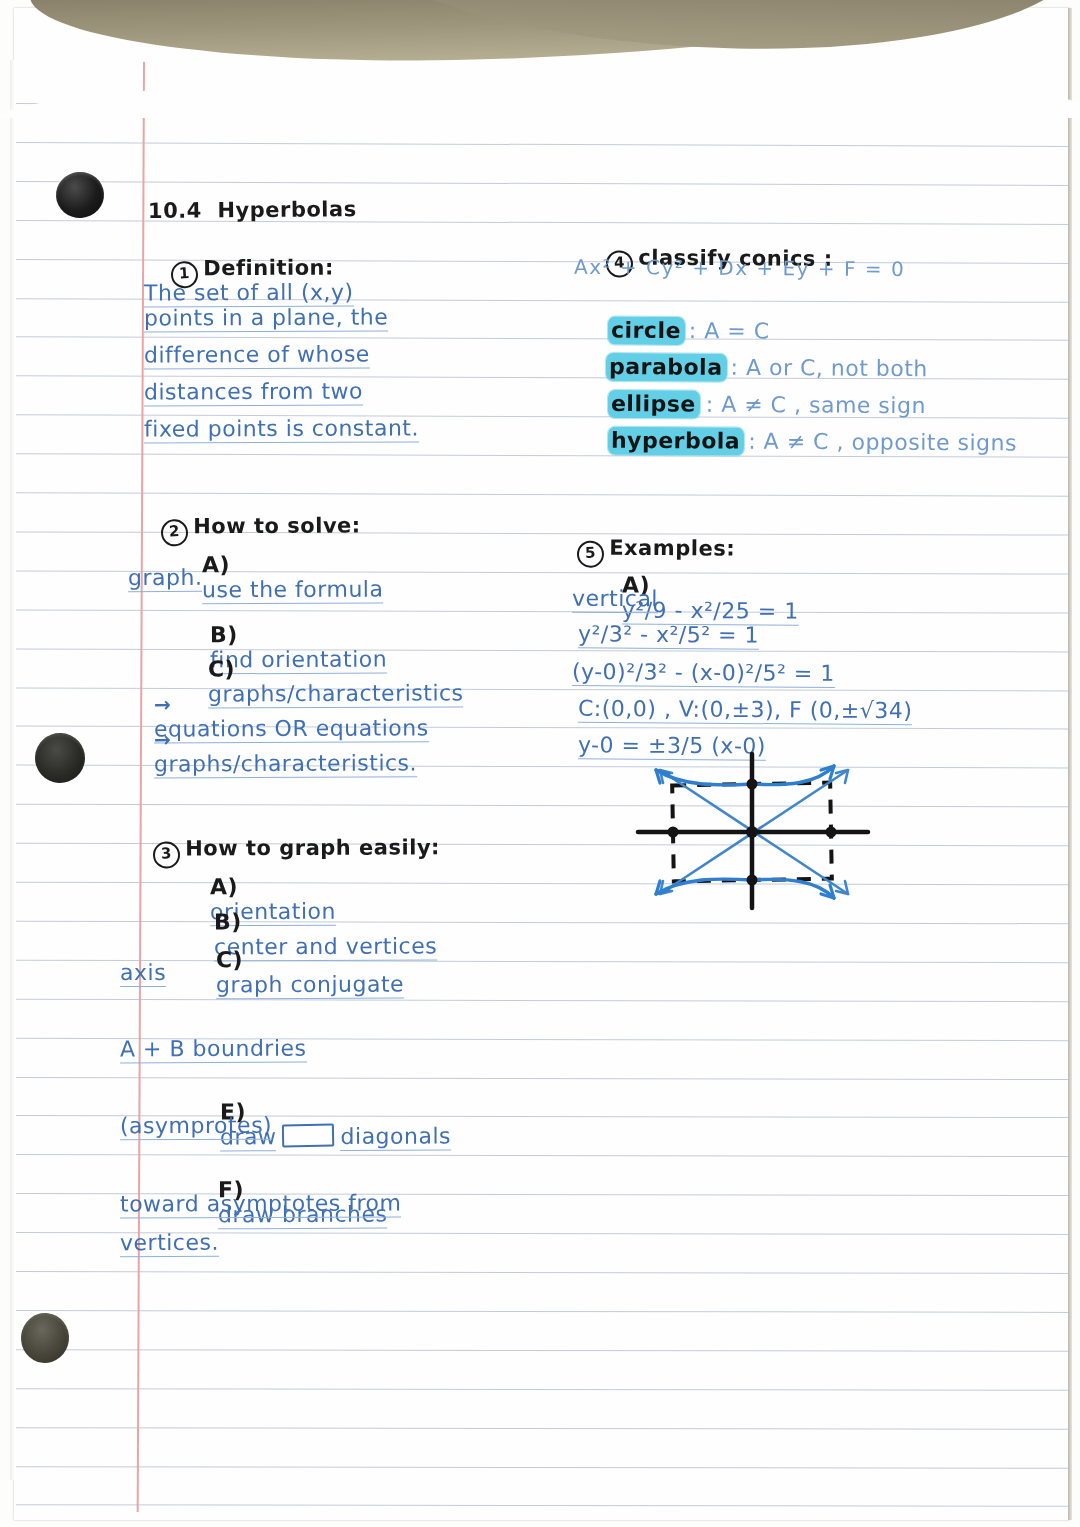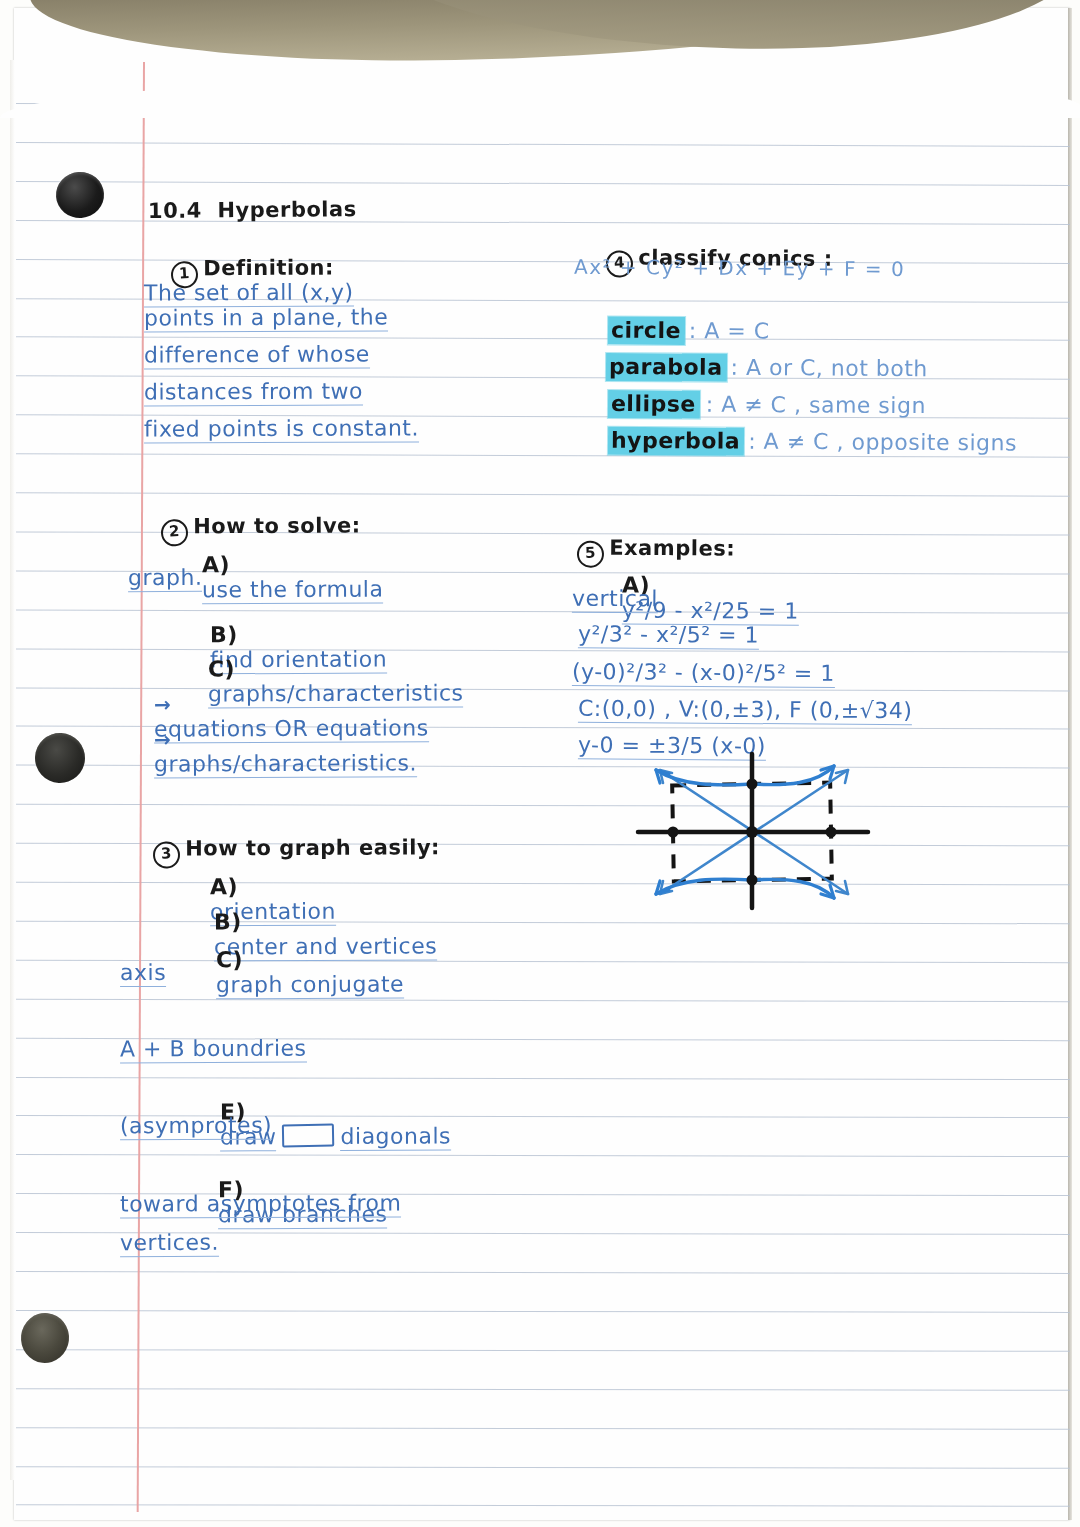--- a/index.html
+++ b/index.html
@@ -76,21 +76,21 @@
 
   
   .circnum{display:inline-block;width:23px;height:23px;line-height:21px;
            text-align:center;border:2px solid #1a1a1a;border-radius:50%;
            font-size:15px;font-weight:700;color:#1a1a1a;
            transform:rotate(-3deg);margin-right:5px;vertical-align:-3px;}
 
   
   .hl{background:#63cfe6;padding:1px 4px 2px 3px;
       box-shadow:0 0 0 1px rgba(99,207,230,.5);
-      border-radius:0;color:#141414;font-weight:700;}
+      border-radius:7px;color:#141414;font-weight:700;}
 
   
   .boxglyph{display:inline-block;width:60px;height:19px;
             border:2.5px solid #3f6fb5;border-radius:2px;
             vertical-align:-3px;margin:0 6px;transform:rotate(-0.8deg);}
 
   
   .arrowb{font-size:20px;color:#3f6fb5;font-weight:700;}
 
   

